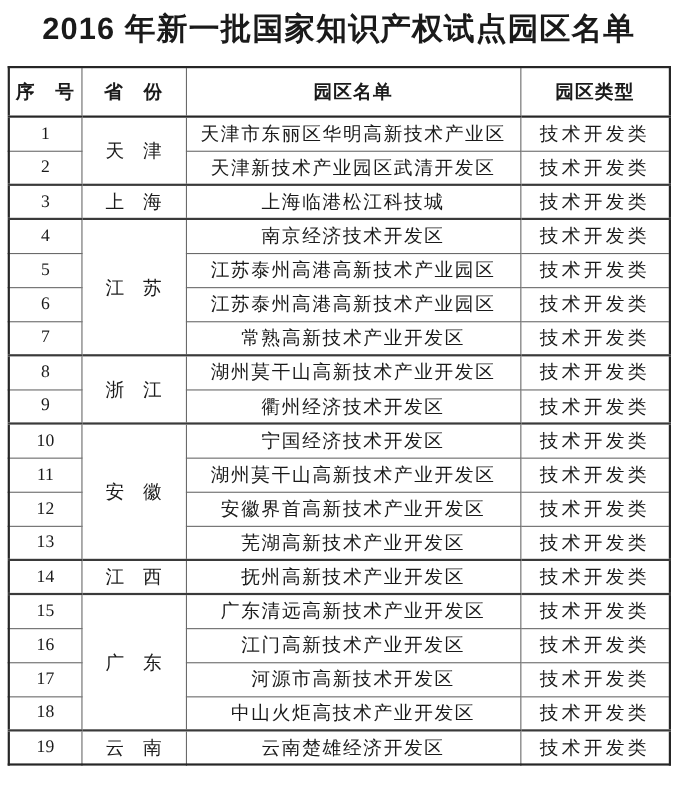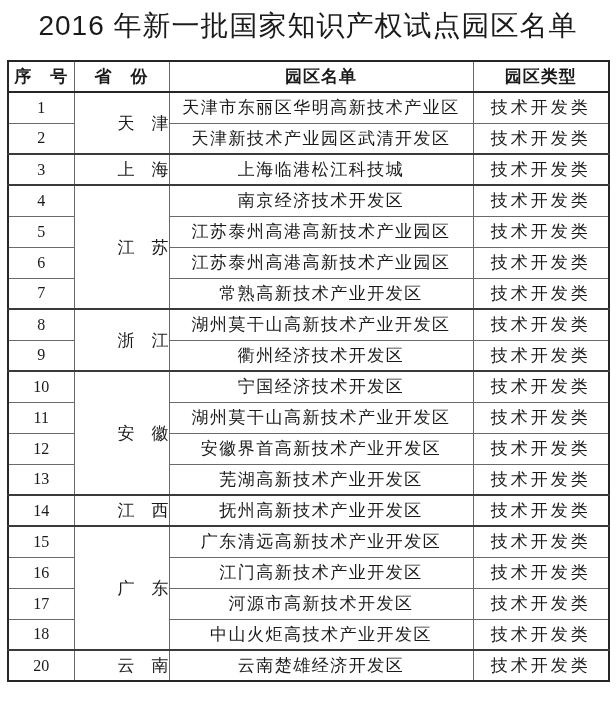--- a/index.html
+++ b/index.html
@@ -7,21 +7,21 @@
     margin: 0; padding: 0;
     background: #ffffff;
     width: 616px; height: 721px;
     font-family: "Liberation Serif", serif;
     color: #1a1a1a;
     overflow: hidden;
   }
   .page { padding: 5px 7px 0 7px; width: 616px; }
   .doc-title {
     font-family: "Liberation Sans", sans-serif;
-    font-weight: normal;
+    font-weight: bold;
     font-size: 28px;
     line-height: 36px;
     text-align: center;
     margin: 3px 0 16px 0;
     letter-spacing: 1px;
     white-space: nowrap;
   }
   table.parks {
     border-collapse: collapse;
     table-layout: fixed;
@@ -38,30 +38,30 @@
     text-align: center;
     vertical-align: middle;
     white-space: nowrap;
     overflow: hidden;
     padding: 0;
   }
   thead th {
     font-family: "Liberation Sans", sans-serif;
     font-weight: bold;
     font-size: 17px;
-    height: 31px;
+    height: 45px;
     letter-spacing: 1px;
     border-bottom: 2px solid #262626;
   }
   tbody td {
     font-size: 17px;
     height: 31px;
   }
   td.cell-no   { letter-spacing: 0; font-size: 16px; }
-  td.cell-prov { letter-spacing: 0; text-align: right; }
+  td.cell-prov { letter-spacing: 0; }
   td.cell-park { letter-spacing: 1.5px; margin-left: 40px; }
   td.cell-type { letter-spacing: 3px; margin-left: 15px; }
   tr.group-start td { border-top: 2px solid #3a3a3a; }
 </style>
 </head>
 <body>
 
 <div class="page">
   <h1 class="doc-title">2016 年新一批国家知识产权试点园区名单</h1>
 
@@ -172,20 +172,20 @@
           <td class="cell-no">17</td>
           <td class="cell-park">河源市高新技术开发区</td>
           <td class="cell-type">技术开发类</td>
         </tr>
         <tr>
           <td class="cell-no">18</td>
           <td class="cell-park">中山火炬高技术产业开发区</td>
           <td class="cell-type">技术开发类</td>
         </tr>
         <tr class="group-start">
-          <td class="cell-no">20</td>
+          <td class="cell-no">19</td>
           <td class="cell-prov">云　南</td>
           <td class="cell-park">云南楚雄经济开发区</td>
           <td class="cell-type">技术开发类</td>
         </tr>
       </tbody>
   </table>
 </div>
 
 </body></html>

